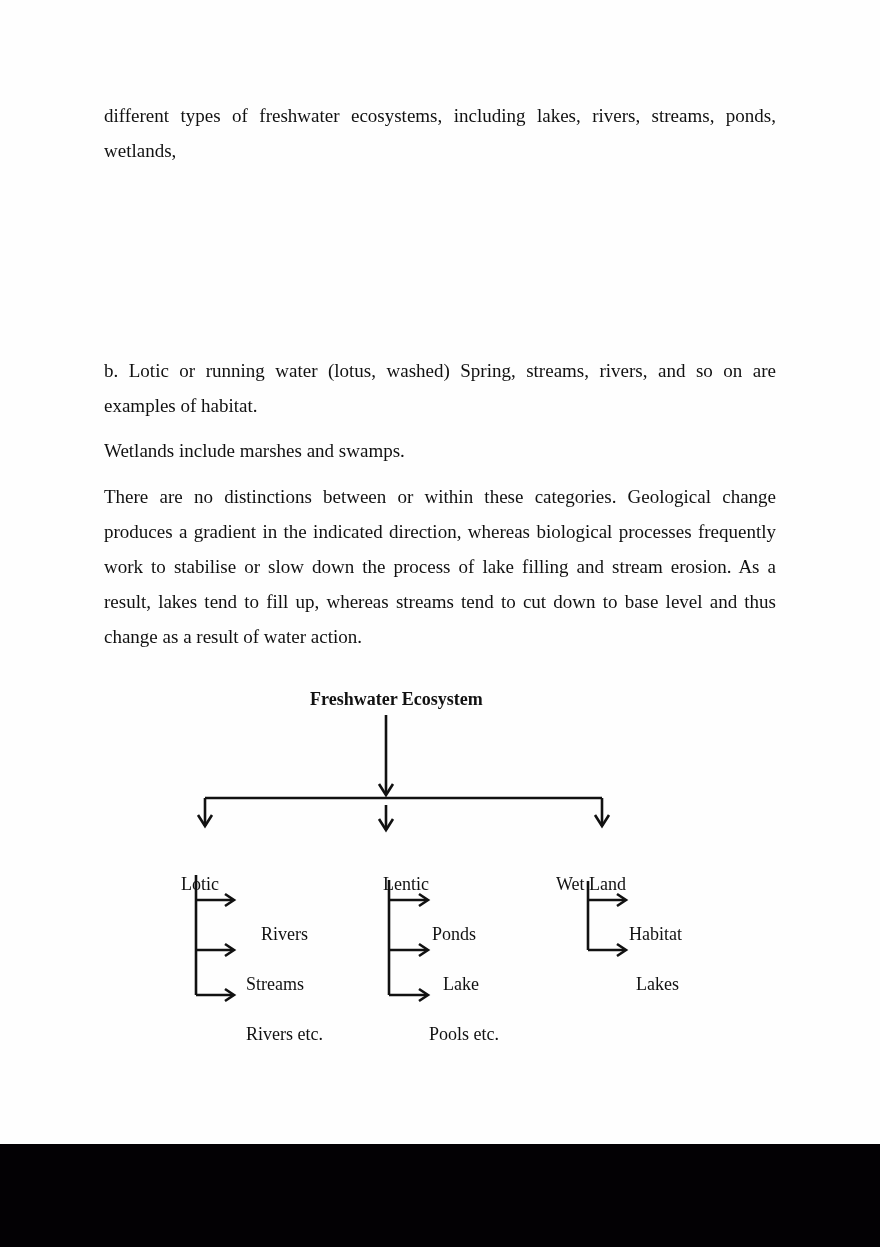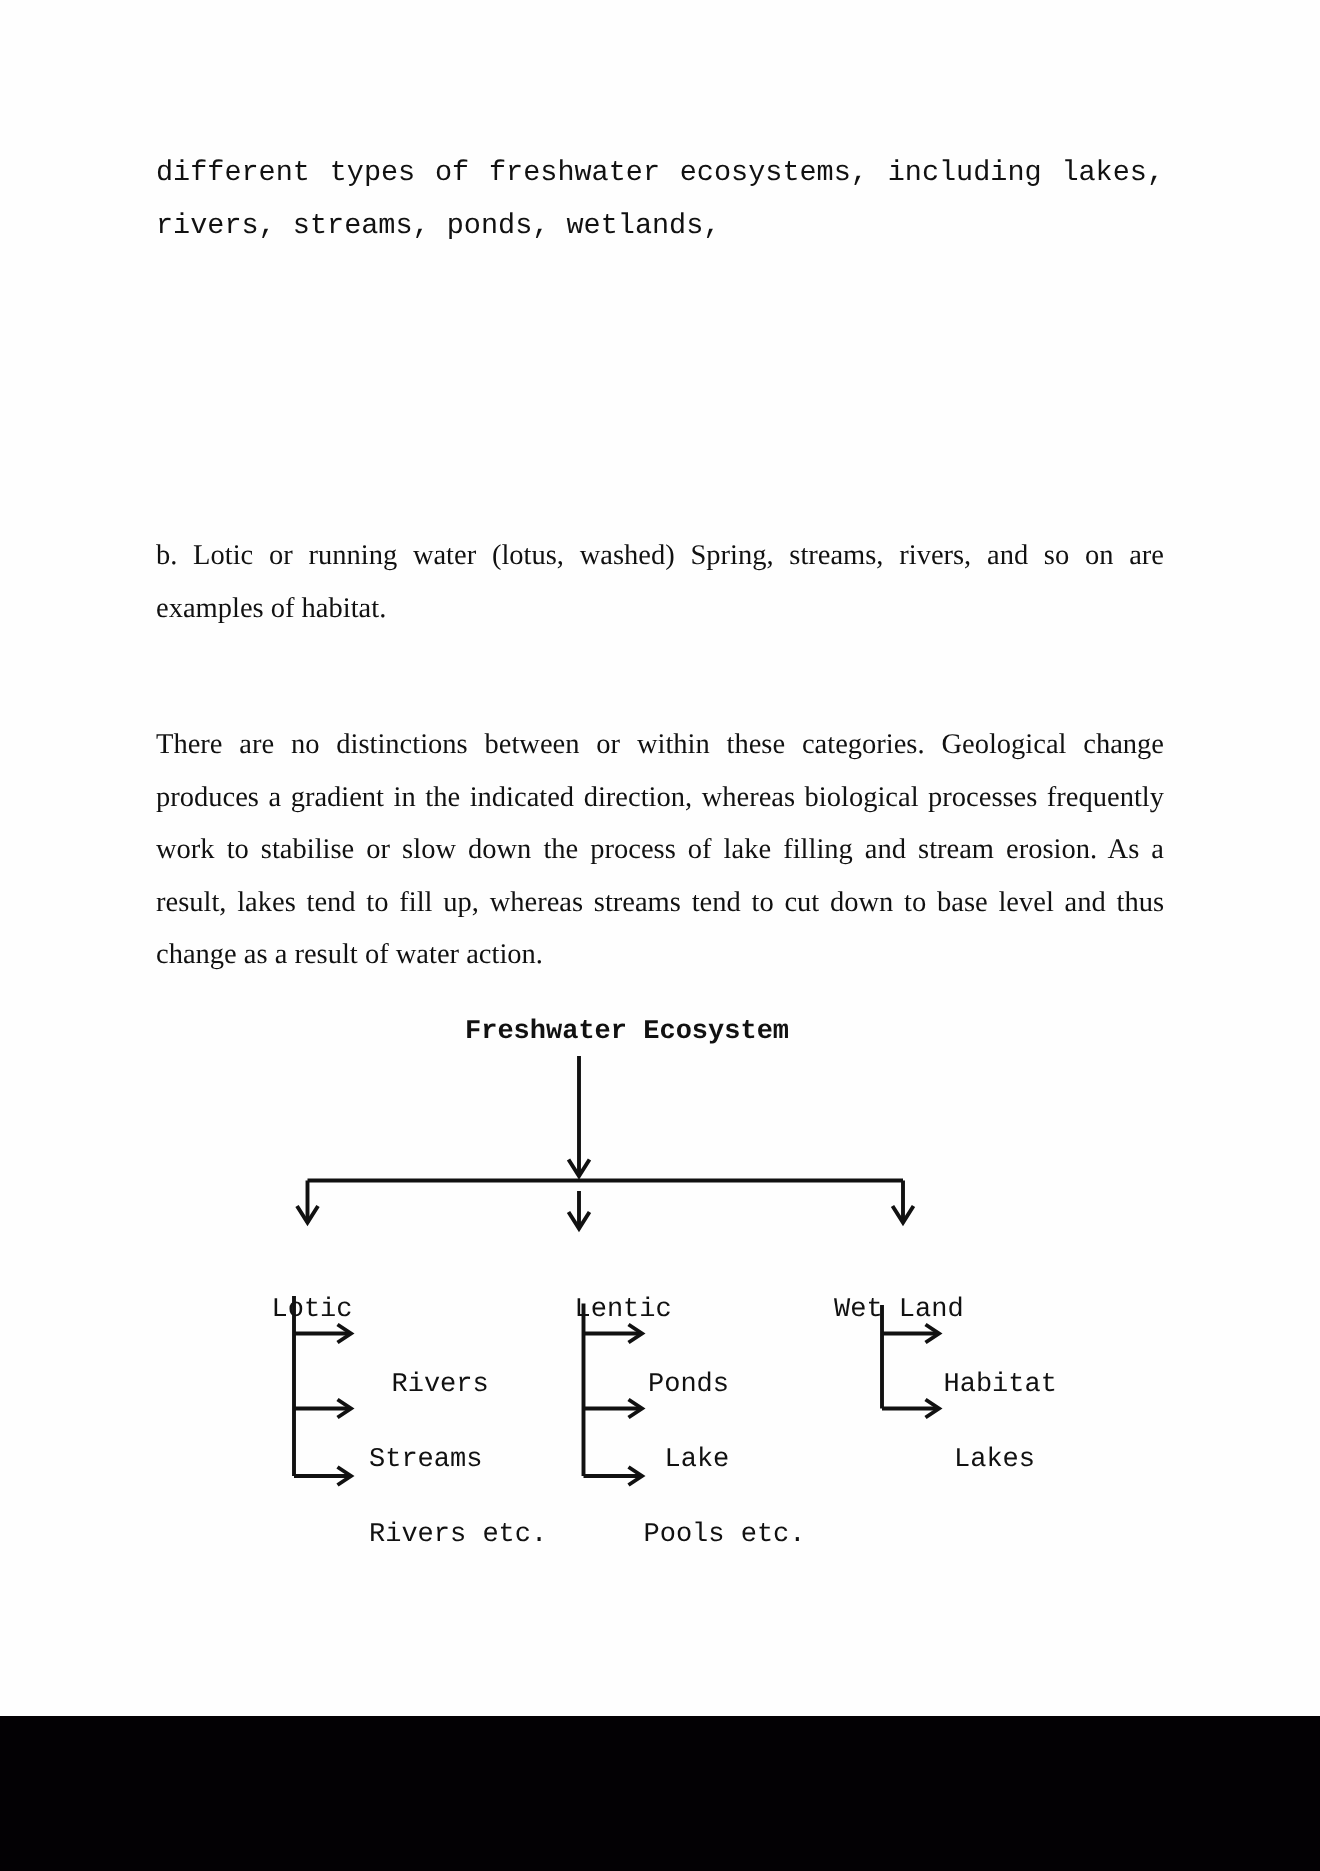--- a/index.html
+++ b/index.html
@@ -3,40 +3,43 @@
 <meta charset="utf-8">
 <style>
   html, body { margin:0; padding:0; }
   body { width:880px; height:1247px; background:#ffffff; position:relative; overflow:hidden;
          font-family:"Liberation Serif","DejaVu Serif",serif; color:#111; }
   .page { position:absolute; left:0; top:0; width:880px; height:1144px; background:#fefefe; }
   .black-band { position:absolute; left:0; top:1144px; width:880px; height:103px; background:#030104; }
   .text { position:absolute; left:104px; width:672px; font-size:19px; line-height:35px; text-align:justify; }
   .text p { margin:0; }
   .heading { font-weight:bold; }
-  .diagram { position:absolute; left:0; top:0; width:880px; height:1144px;font-family:Liberation Mono, monospace; }
+  .diagram { position:absolute; left:0; top:11px; width:880px; height:1144px; }
   .dlabel { position:absolute; font-size:18px; white-space:nowrap;margin-top:36px; }
   .dtitle { position:absolute; font-weight:bold; font-size:18px; white-space:nowrap; }
 </style>
 </head>
 <body>
 
 <div class="page">
 
-  <div class="text" style="top:98px;font-family:Liberation Mono, monospace;">
+  <div class="text" style="top:98px;">
     <p>different types of freshwater ecosystems, including lakes, rivers, streams, ponds, wetlands,</p>
   </div>
 
 
 
 
   <div class="text" style="top:353px;">
     <p>b. Lotic or running water (lotus, washed) Spring, streams, rivers, and so on are examples of habitat.</p>
   </div>
 
+  <div class="text" style="top:433px;">
+    <p>Wetlands include marshes and swamps.</p>
+  </div>
 
   <div class="text" style="top:479px;">
     <p>There are no distinctions between or within these categories. Geological change produces a gradient in the indicated direction, whereas biological processes frequently work to stabilise or slow down the process of lake filling and stream erosion. As a result, lakes tend to fill up, whereas streams tend to cut down to base level and thus change as a result of water action.</p>
   </div>
 
   <div class="diagram">
     <svg width="880" height="1144" style="position:absolute;left:0;top:0;">
       <defs>
         <marker id="ah" markerWidth="10" markerHeight="10" refX="9" refY="5" orient="auto" markerUnits="userSpaceOnUse">
           <path d="M1,1 L9,5 L1,9" fill="none" stroke="#111" stroke-width="2.2"></path>

